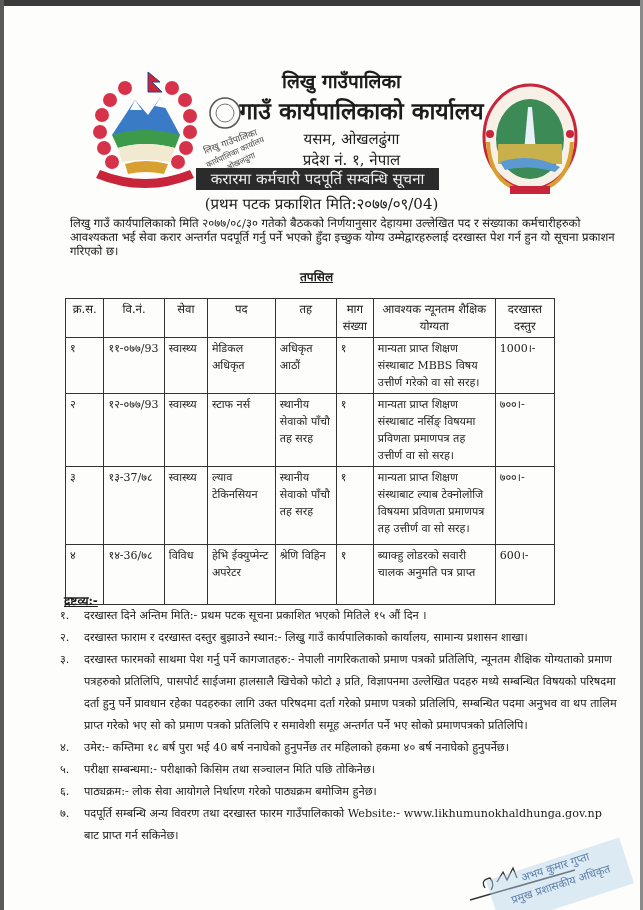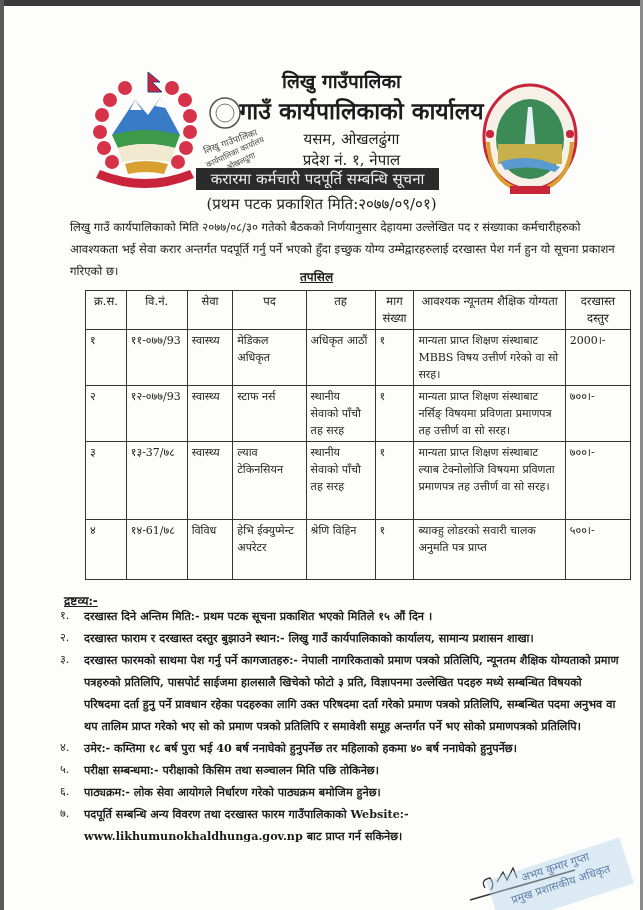--- a/index.html
+++ b/index.html
@@ -22,39 +22,39 @@
   .h2 { top:94px; font-size:23px; left:40px; }
   .h3 { top:128px; font-size:15px; left:30px; font-weight:normal; }
   .h4 { top:149px; font-size:15px; left:30px; font-weight:normal; }
   .title-bar {
     position:absolute; left:196px; top:168px; width:243px; height:22px;
     background:#2b2b2b; color:#f0f0f0; font-size:15px; line-height:22px; text-align:center;
     font-family:"DejaVu Sans", sans-serif;
   }
   .subtitle { position:absolute; left:0; width:643px; top:193px; text-align:center; font-size:15px; }
   .intro {
-    position:absolute; left:70px; top:216px; width:545px; font-size:11.5px; line-height:22px;
+    position:absolute; left:70px; top:216px; width:545px; font-size:11.5px; line-height:14px;
   }
   .tapsil { position:absolute; left:300px; top:268px; font-size:12px; font-weight:bold; text-decoration:underline; }
 
   table.grid {
-    position:absolute; left:65px; top:290px; width:546px; border-collapse:collapse;
-    font-size:11px; line-height:17px;margin-left:20px;
+    position:absolute; left:65px; top:298px; width:490px; border-collapse:collapse;
+    font-size:11px; line-height:17px;
   }
   table.grid td, table.grid th {
     border:1px solid #333; vertical-align:top; padding:2px 4px; font-weight:normal; text-align:left;
   }
   table.grid th { text-align:center; font-size:11.5px; }
   .c1{width:32px}.c2{width:52px}.c3{width:37px}.c4{width:65px}.c5{width:61px}.c6{width:30px}.c7{width:146px}.c8{width:57px}
 
   .notes-head { position:absolute; left:64px; top:592px; font-size:12px; text-decoration:underline; font-weight:bold; }
   .notes { position:absolute; left:60px; top:605px; width:560px; font-size:11.2px; line-height:22px; margin:0; padding:0; list-style:none; }
   .notes li { display:flex; }
   .notes .num { width:24px; flex:none; }
-  .notes .txt { flex:1;font-weight:bold; }
+  .notes .txt { flex:1; }
 
   .signature { position:absolute; left:455px; top:850px; width:180px; height:60px; }
   .sig-stamp {
     position:absolute; left:490px; top:858px; width:140px; height:48px; transform:rotate(-18deg);
     background:rgba(180,210,235,0.45); color:#5e7fa8; font-size:11px; line-height:18px; text-align:center;
   }
 </style>
 </head>
 <body>
 
@@ -108,21 +108,21 @@
     <circle cx="90" cy="52" r="4" fill="#c8243a"></circle>
   <rect x="30" y="104" width="40" height="8" fill="#c8243a"></rect>
 </svg>
 
 <div class="hdr h1">लिखु गाउँपालिका</div>
 <div class="hdr h2">गाउँ कार्यपालिकाको कार्यालय</div>
 <div class="hdr h3">यसम, ओखलढुंगा</div>
 <div class="hdr h4">प्रदेश नं. १, नेपाल</div>
 
 <div class="title-bar">करारमा कर्मचारी पदपूर्ति सम्बन्धि सूचना</div>
-<div class="subtitle">(प्रथम पटक प्रकाशित मिति:२०७७/०९/०१)</div>
+<div class="subtitle">(प्रथम पटक प्रकाशित मिति:२०७७/०९/04)</div>
 
 <div class="intro">लिखु गाउँ कार्यपालिकाको मिति २०७७/०८/३० गतेको बैठकको निर्णयानुसार देहायमा उल्लेखित पद र संख्याका कर्मचारीहरुको आवश्यकता भई  सेवा करार अन्तर्गत पदपूर्ति गर्नु पर्ने भएको हुँदा इच्छुक योग्य उम्मेद्वारहरुलाई दरखास्त पेश गर्न हुन यो सूचना प्रकाशन गरिएको छ।</div>
 
 <div class="tapsil">तपसिल</div>
 
 <table class="grid">
   <thead>
     <tr>
       <th class="c1">क्र.स.</th>
       <th class="c2">वि.नं.</th>
@@ -136,21 +136,21 @@
   </thead>
   <tbody>
     <tr style="height:54px">
       <td>१</td>
       <td>११-०७७/93</td>
       <td>स्वास्थ्य</td>
       <td>मेडिकल अधिकृत</td>
       <td>अधिकृत आठौं</td>
       <td>१</td>
       <td>मान्यता प्राप्त शिक्षण संस्थाबाट MBBS विषय उत्तीर्ण गरेको वा सो सरह।</td>
-      <td>2000।-</td>
+      <td>1000।-</td>
     </tr>
     <tr style="height:56px">
       <td>२</td>
       <td>१२-०७७/93</td>
       <td>स्वास्थ्य</td>
       <td>स्टाफ नर्स</td>
       <td>स्थानीय सेवाको पाँचौ तह सरह</td>
       <td>१</td>
       <td>मान्यता प्राप्त शिक्षण संस्थाबाट नर्सिङ् विषयमा प्रविणता प्रमाणपत्र तह उत्तीर्ण वा सो सरह।</td>
       <td>७००।-</td>
@@ -160,27 +160,27 @@
       <td>१३-37/७८</td>
       <td>स्वास्थ्य</td>
       <td>ल्याव टेकिनसियन</td>
       <td>स्थानीय सेवाको पाँचौ तह सरह</td>
       <td>१</td>
       <td>मान्यता प्राप्त शिक्षण संस्थाबाट ल्याब टेक्नोलोजि विषयमा प्रविणता प्रमाणपत्र तह उत्तीर्ण वा सो सरह।</td>
       <td>७००।-</td>
     </tr>
     <tr style="height:60px">
       <td>४</td>
-      <td>१४-61/७८</td>
+      <td>१४-36/७८</td>
       <td>विविध</td>
       <td>हेभि ईक्युप्मेन्ट अपरेटर</td>
       <td>श्रेणि विहिन</td>
       <td>१</td>
       <td>ब्याक्हु लोडरको  सवारी चालक अनुमति पत्र प्राप्त</td>
-      <td>५००।-</td>
+      <td>600।-</td>
     </tr>
   </tbody>
 </table>
 
 <div class="notes-head">द्रष्टव्य:-</div>
 <ul class="notes">
   <li>
       <span class="num">१.</span>
       <span class="txt">दरखास्त दिने अन्तिम मिति:-  प्रथम पटक सूचना प्रकाशित भएको मितिले १५ औं दिन ।</span>
     </li>

